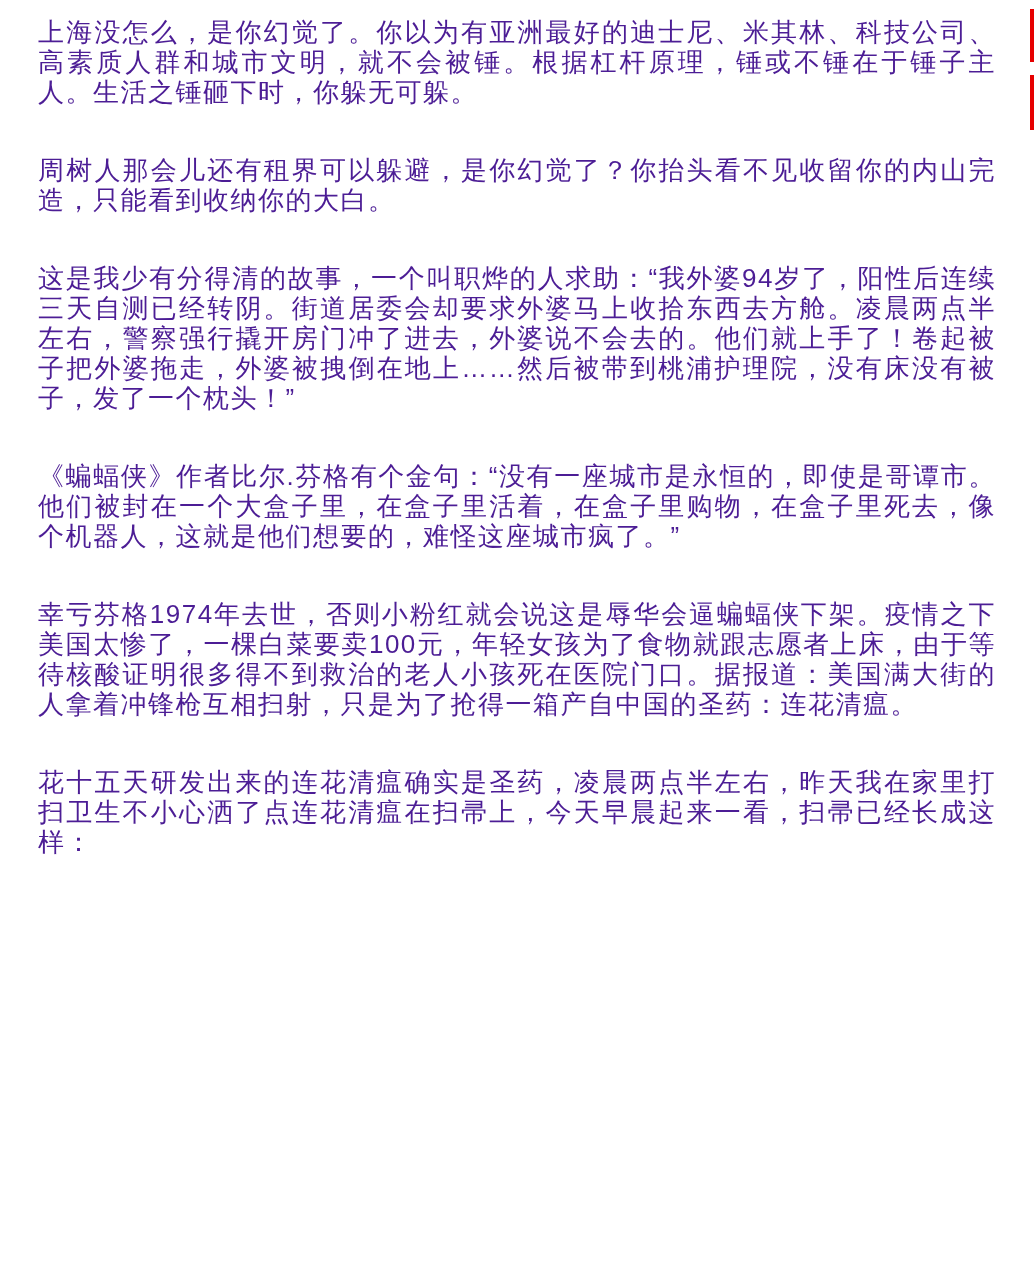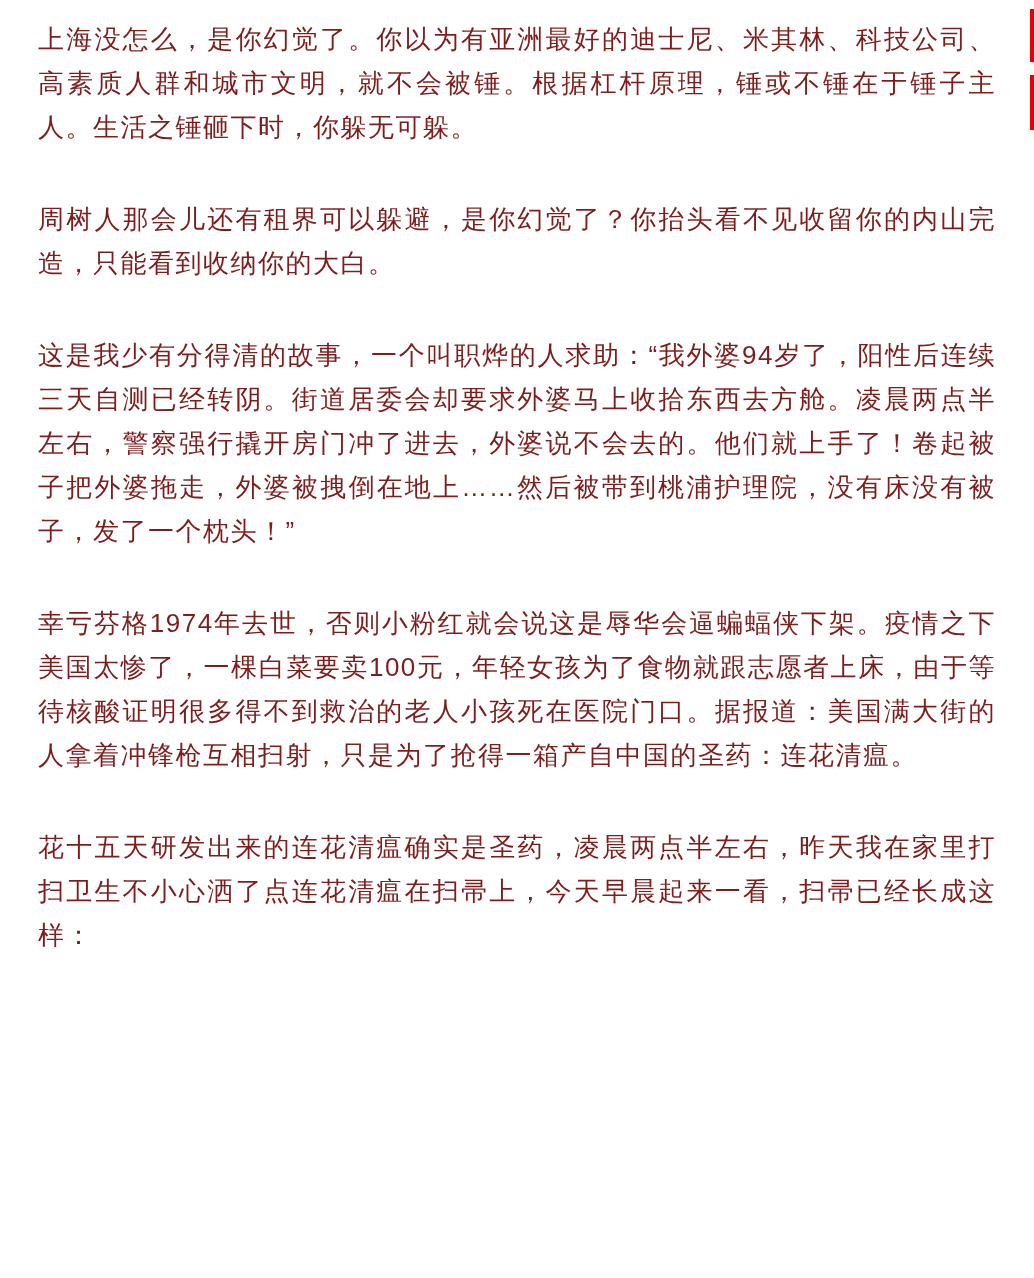--- a/index.html
+++ b/index.html
@@ -13,23 +13,23 @@
     position: relative;
     overflow: hidden;
     font-family: "Liberation Sans", sans-serif;
   }
   .content {
     padding: 17px 38px 0 38px;
   }
   .content p {
     margin: 0 0 48px 0;
     font-size: 26px;
-    line-height: 44px;
+    line-height: 30px;
     letter-spacing: 1.5px;
-    color: #7f1d1d;
+    color: #4c1d95;
     font-weight: 400;
     text-align: justify;
     text-justify: inter-character;
     word-break: break-all;
   }
   .content p:last-child {
     margin-bottom: 0;
   }
   .edge-mark {
     position: absolute;
@@ -47,19 +47,20 @@
   }
 </style>
 </head>
 <body>
 
 <div class="page-root">
   <article class="content">
     <p>上海没怎么，是你幻觉了。你以为有亚洲最好的迪士尼、米其林、科技公司、高素质人群和城市文明，就不会被锤。根据杠杆原理，锤或不锤在于锤子主人。生活之锤砸下时，你躲无可躲。</p>
     <p>周树人那会儿还有租界可以躲避，是你幻觉了？你抬头看不见收留你的内山完造，只能看到收纳你的大白。</p>
     <p>这是我少有分得清的故事，一个叫职烨的人求助：“我外婆94岁了，阳性后连续三天自测已经转阴。街道居委会却要求外婆马上收拾东西去方舱。凌晨两点半左右，警察强行撬开房门冲了进去，外婆说不会去的。他们就上手了！卷起被子把外婆拖走，外婆被拽倒在地上……然后被带到桃浦护理院，没有床没有被子，发了一个枕头！”</p>
+    <p>《蝙蝠侠》作者比尔.芬格有个金句：“没有一座城市是永恒的，即使是哥谭市。他们被封在一个大盒子里，在盒子里活着，在盒子里购物，在盒子里死去，像个机器人，这就是他们想要的，难怪这座城市疯了。”</p>
     <p>幸亏芬格1974年去世，否则小粉红就会说这是辱华会逼蝙蝠侠下架。疫情之下美国太惨了，一棵白菜要卖100元，年轻女孩为了食物就跟志愿者上床，由于等待核酸证明很多得不到救治的老人小孩死在医院门口。据报道：美国满大街的人拿着冲锋枪互相扫射，只是为了抢得一箱产自中国的圣药：连花清瘟。</p>
     <p>花十五天研发出来的连花清瘟确实是圣药，凌晨两点半左右，昨天我在家里打扫卫生不小心洒了点连花清瘟在扫帚上，今天早晨起来一看，扫帚已经长成这样：</p>
   </article>
 
   <div class="edge-mark top"></div>
   <div class="edge-mark bottom"></div>
 </div>
 
 </body></html>

